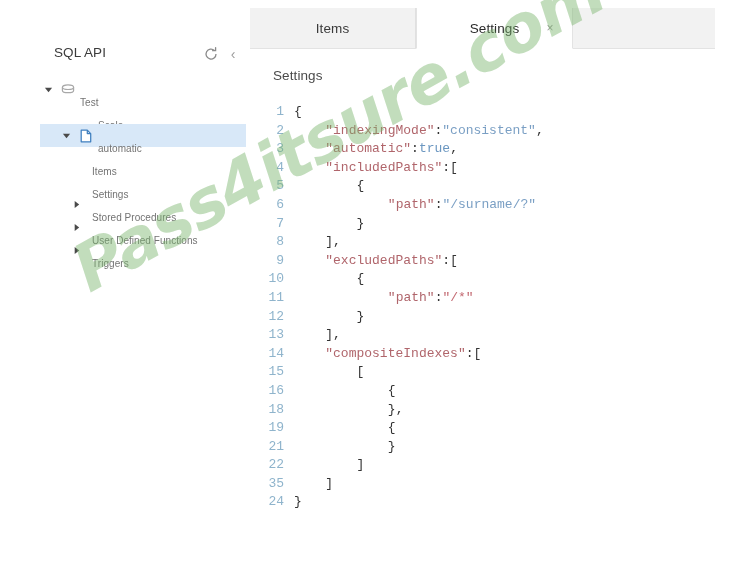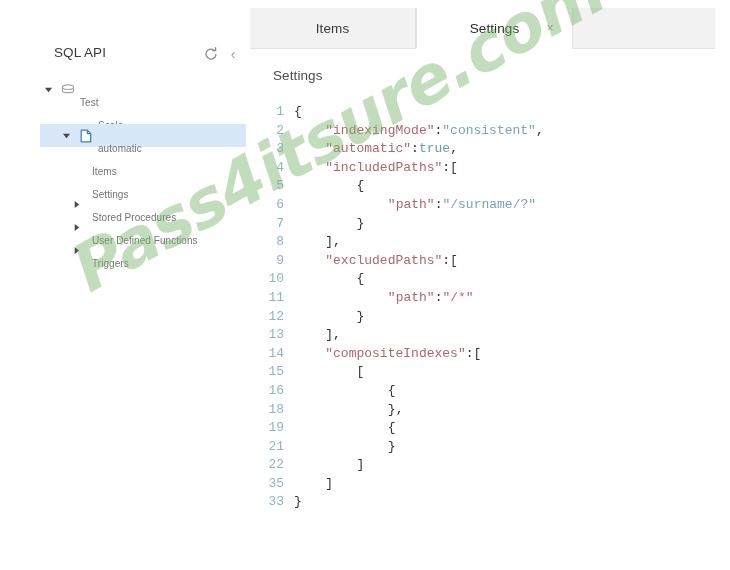--- a/index.html
+++ b/index.html
@@ -340,17 +340,17 @@
       <div class="code-line"><span class="ln">12</span><span class="code" style="left: 106.56px;"><span class="p">}</span></span></div>
       <div class="code-line"><span class="ln">13</span><span class="code" style="left: 75.28px;"><span class="p">],</span></span></div>
       <div class="code-line"><span class="ln">14</span><span class="code" style="left: 75.28px;"><span class="k">"compositeIndexes"</span><span class="p">:</span><span class="p">[</span></span></div>
       <div class="code-line"><span class="ln">15</span><span class="code" style="left: 106.56px;"><span class="p">[</span></span></div>
       <div class="code-line"><span class="ln">16</span><span class="code" style="left: 137.84px;"><span class="p">{</span></span></div>
       <div class="code-line"><span class="ln">18</span><span class="code" style="left: 137.84px;"><span class="p">},</span></span></div>
       <div class="code-line"><span class="ln">19</span><span class="code" style="left: 137.84px;"><span class="p">{</span></span></div>
       <div class="code-line"><span class="ln">21</span><span class="code" style="left: 137.84px;"><span class="p">}</span></span></div>
       <div class="code-line"><span class="ln">22</span><span class="code" style="left: 106.56px;"><span class="p">]</span></span></div>
       <div class="code-line"><span class="ln">35</span><span class="code" style="left: 75.28px;"><span class="p">]</span></span></div>
-      <div class="code-line"><span class="ln">33</span><span class="code" style="left: 44px;"><span class="p">}</span></span></div>
+      <div class="code-line"><span class="ln">24</span><span class="code" style="left: 44px;"><span class="p">}</span></span></div>
     </div>
 </div>
 
 <div id="watermark">Pass4itsure.com</div>
 
 </body></html>

